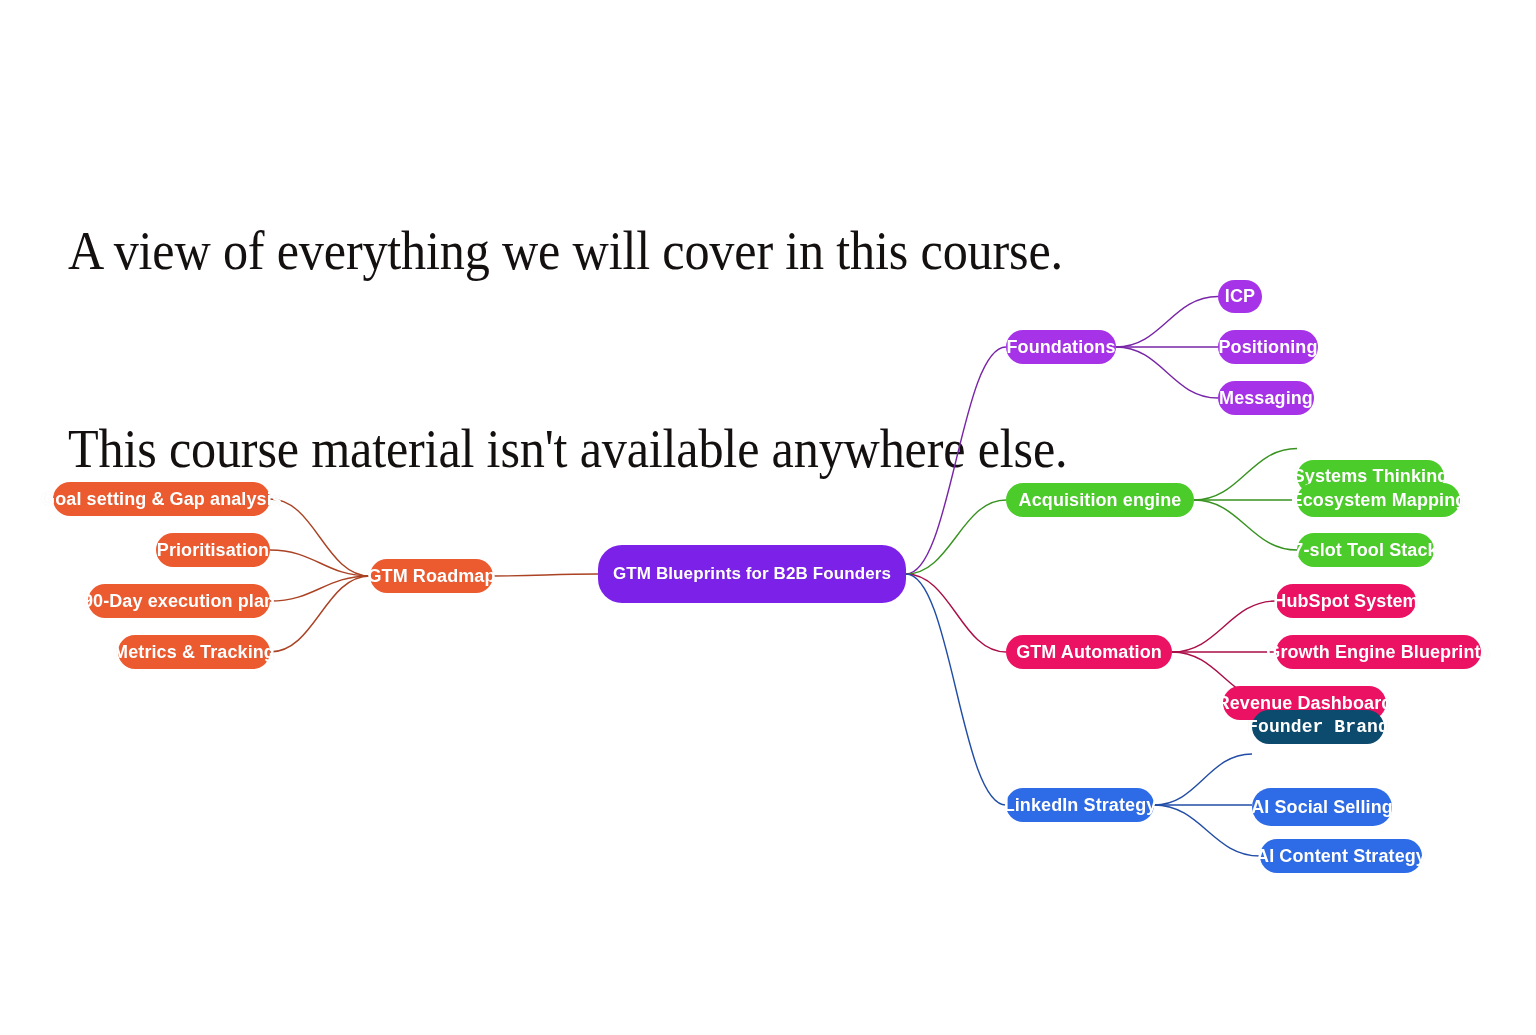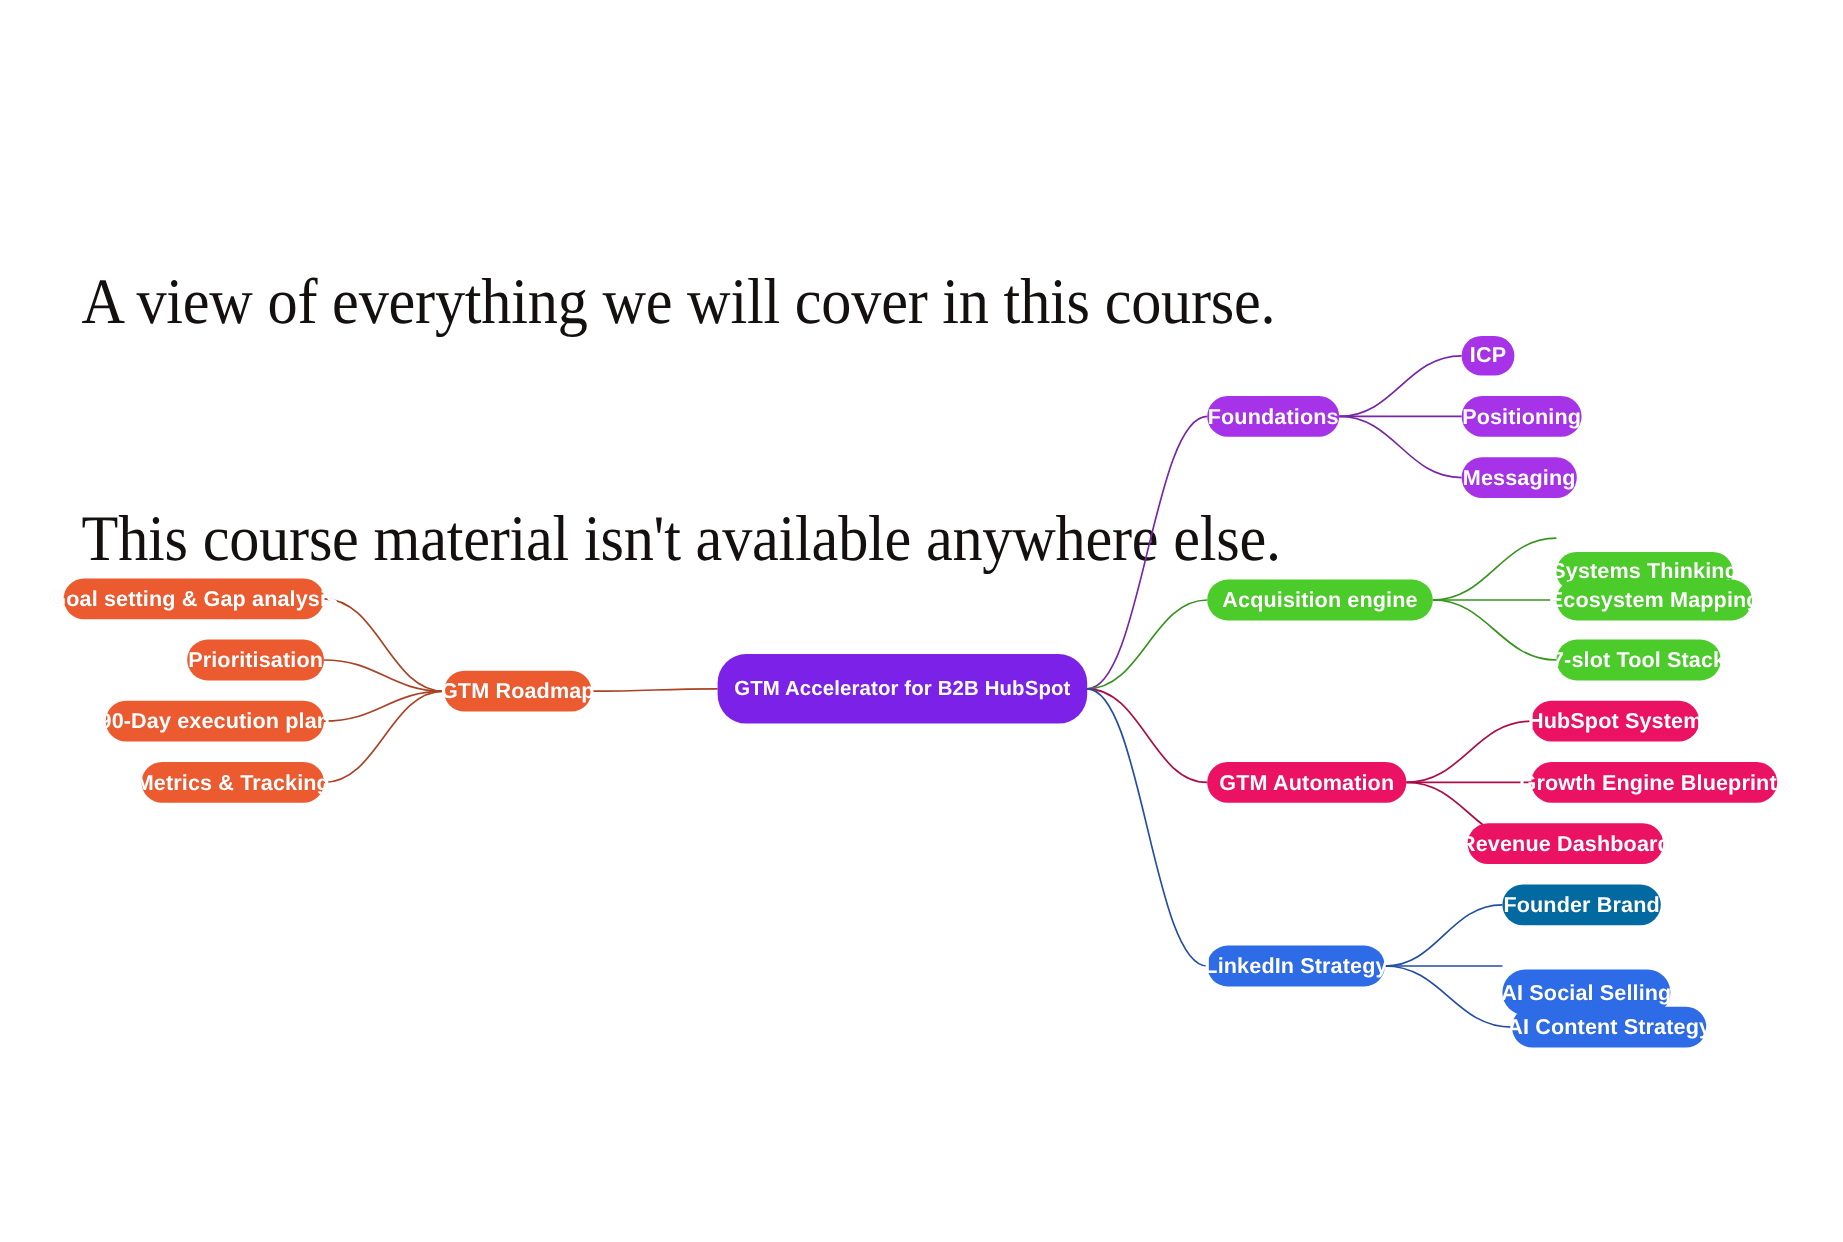--- a/index.html
+++ b/index.html
@@ -104,21 +104,21 @@
       <path d="M 1172 652 C 1218.8 652, 1229.2 601, 1276 601" fill="none" stroke="rgb(170,13,71)" stroke-width="1.4"></path>
       <path d="M 1172 652 C 1218.8 652, 1229.2 652, 1276 652" fill="none" stroke="rgb(170,13,71)" stroke-width="1.4"></path>
       <path d="M 1172 652 C 1218.8 652, 1229.2 703, 1276 703" fill="none" stroke="rgb(170,13,71)" stroke-width="1.4"></path>
       <path d="M 906 574 C 951 574, 961 805, 1006 805" fill="none" stroke="rgb(33,77,166)" stroke-width="1.4"></path>
       <path d="M 1154 805 C 1198.1 805, 1207.9 754, 1252 754" fill="none" stroke="rgb(33,77,166)" stroke-width="1.4"></path>
       <path d="M 1154 805 C 1198.1 805, 1207.9 805, 1252 805" fill="none" stroke="rgb(33,77,166)" stroke-width="1.4"></path>
       <path d="M 1154 805 C 1201.7 805, 1212.3 856, 1260 856" fill="none" stroke="rgb(33,77,166)" stroke-width="1.4"></path>
     </svg>
   <div id="nodes">
       <div class="node root" style="left: 598px; top: 545px; width: 308px; height: 58px; background: rgb(124, 34, 232);">
-        <span>GTM Accelerator for B2B HubSpot</span>
+        <span>GTM Blueprints for B2B Founders</span>
       </div>
       <div class="node branch" style="left: 370px; top: 559px; width: 123px; height: 34px; background: rgb(236, 91, 48);">
         <span>GTM Roadmap</span>
       </div>
       <div class="node leaf" style="left: 53px; top: 482px; width: 217px; height: 34px; background: rgb(236, 91, 48);">
         <span>Goal setting &amp; Gap analysis</span>
       </div>
       <div class="node leaf" style="left: 156px; top: 533px; width: 114px; height: 34px; background: rgb(236, 91, 48);">
         <span>Prioritisation</span>
       </div>
@@ -160,23 +160,23 @@
       </div>
       <div class="node leaf" style="left: 1276px; top: 635px; width: 205px; height: 34px; background: rgb(236, 18, 99);">
         <span>Growth Engine Blueprints</span>
       </div>
       <div class="node leaf" style="left: 1223px; top: 686px; width: 163px; height: 34px; background: rgb(236, 18, 99);">
         <span>Revenue Dashboard</span>
       </div>
       <div class="node branch" style="left: 1006px; top: 788px; width: 148px; height: 34px; background: rgb(46, 107, 230);">
         <span>LinkedIn Strategy</span>
       </div>
-      <div class="node leaf" style="left: 1252px; top: 737px; width: 132px; height: 34px; background: #0369a1;">
+      <div class="node leaf" style="left: 1252px; top: 710px; width: 132px; height: 34px; background: #0c4a6e; font-family: Liberation Mono, monospace;">
         <span>Founder Brand</span>
       </div>
-      <div class="node leaf" style="left: 1252px; top: 788px; width: 140px; height: 38px; background: rgb(46, 107, 230); margin-top: 20px;">
+      <div class="node leaf" style="left: 1252px; top: 788px; width: 140px; height: 38px; background: rgb(46, 107, 230);">
         <span>AI Social Selling</span>
       </div>
       <div class="node leaf" style="left: 1260px; top: 839px; width: 162px; height: 34px; background: rgb(46, 107, 230);">
         <span>AI Content Strategy</span>
       </div>
     </div>
 </div>
 
 </body></html>

